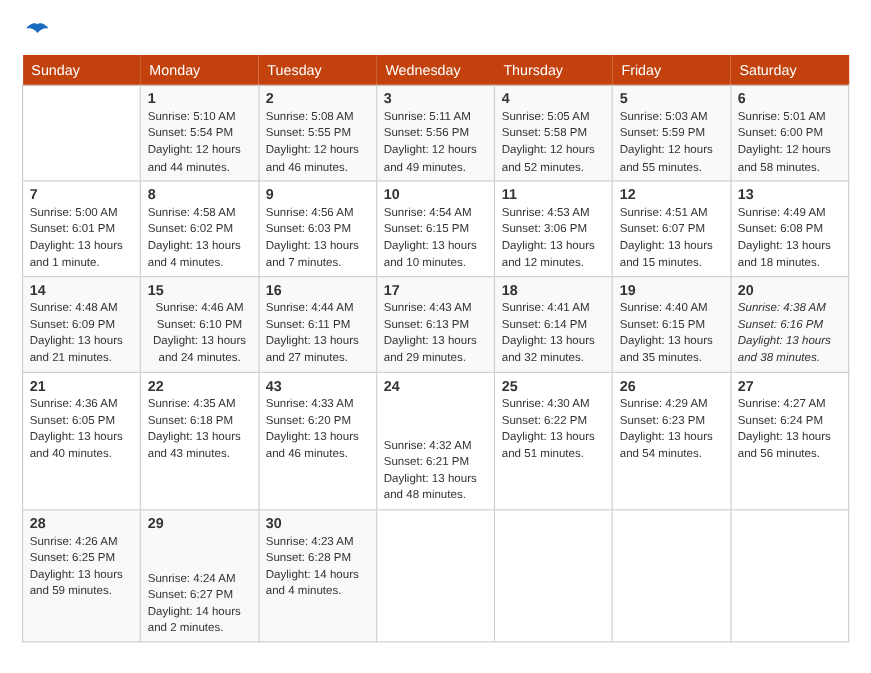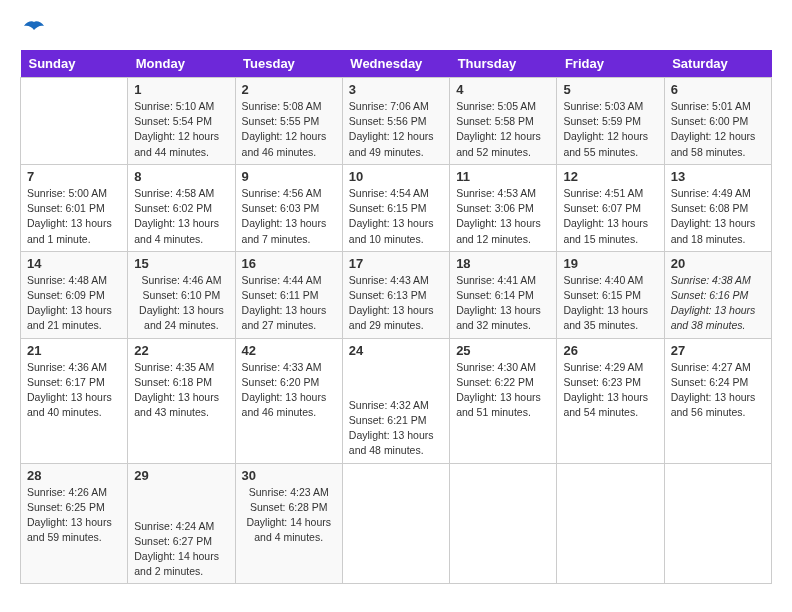--- a/index.html
+++ b/index.html
@@ -41,26 +41,26 @@
     .sub-title {
       font-size: 16px;
       color: #555;
     }
     table {
       width: 100%;
       border-collapse: collapse;
       font-size: 11px;
     }
     thead tr th {
-      background-color: #6d28d9;
+      background-color: #c2410c;
       color: #fff;
       padding: 6px 8px;
       text-align: left;
       font-size: 13px;
-      font-weight: bold;
+      font-weight: normal;
     }
     tbody tr td {
       border: 1px solid #ccc;
       padding: 4px 6px;
       vertical-align: top;
       color: #333;
       min-width: 100px;
     }
     tbody tr:nth-child(odd) td {
       background: #f9f9f9;
@@ -126,21 +126,21 @@
         </td>
         <td>
           <div class="day-number">2</div>
           <div class="cell-content" style="white-space: pre-line;">Sunrise: 5:08 AM
 Sunset: 5:55 PM
 Daylight: 12 hours
 and 46 minutes.</div>
         </td>
         <td>
           <div class="day-number">3</div>
-          <div class="cell-content" style="white-space: pre-line;">Sunrise: 7:06 AM
+          <div class="cell-content" style="white-space: pre-line;">Sunrise: 5:11 AM
 Sunset: 5:56 PM
 Daylight: 12 hours
 and 49 minutes.</div>
         </td>
         <td>
           <div class="day-number">4</div>
           <div class="cell-content" style="white-space: pre-line;">Sunrise: 5:05 AM
 Sunset: 5:58 PM
 Daylight: 12 hours
 and 52 minutes.</div>
@@ -259,33 +259,33 @@
           <div class="cell-content" style="white-space: pre-line; font-style: italic;">Sunrise: 4:38 AM
 Sunset: 6:16 PM
 Daylight: 13 hours
 and 38 minutes.</div>
         </td>
       </tr>
       <tr>
         <td>
           <div class="day-number">21</div>
           <div class="cell-content" style="white-space: pre-line;">Sunrise: 4:36 AM
-Sunset: 6:17 PM
+Sunset: 6:05 PM
 Daylight: 13 hours
 and 40 minutes.</div>
         </td>
         <td>
           <div class="day-number">22</div>
           <div class="cell-content" style="white-space: pre-line;">Sunrise: 4:35 AM
 Sunset: 6:18 PM
 Daylight: 13 hours
 and 43 minutes.</div>
         </td>
         <td>
-          <div class="day-number">42</div>
+          <div class="day-number">43</div>
           <div class="cell-content" style="white-space: pre-line;">Sunrise: 4:33 AM
 Sunset: 6:20 PM
 Daylight: 13 hours
 and 46 minutes.</div>
         </td>
         <td>
           <div class="day-number">24</div>
           <div class="cell-content" style="white-space: pre-line; margin-top: 40px;">Sunrise: 4:32 AM
 Sunset: 6:21 PM
 Daylight: 13 hours
@@ -323,21 +323,21 @@
         </td>
         <td>
           <div class="day-number">29</div>
           <div class="cell-content" style="white-space: pre-line; margin-top: 36px;">Sunrise: 4:24 AM
 Sunset: 6:27 PM
 Daylight: 14 hours
 and 2 minutes.</div>
         </td>
         <td>
           <div class="day-number">30</div>
-          <div class="cell-content" style="white-space: pre-line; text-align: center;">Sunrise: 4:23 AM
+          <div class="cell-content" style="white-space: pre-line;">Sunrise: 4:23 AM
 Sunset: 6:28 PM
 Daylight: 14 hours
 and 4 minutes.</div>
         </td>
         <td class="empty-cell"></td>
         <td class="empty-cell"></td>
         <td class="empty-cell"></td>
         <td class="empty-cell"></td>
       </tr>
     </tbody>

